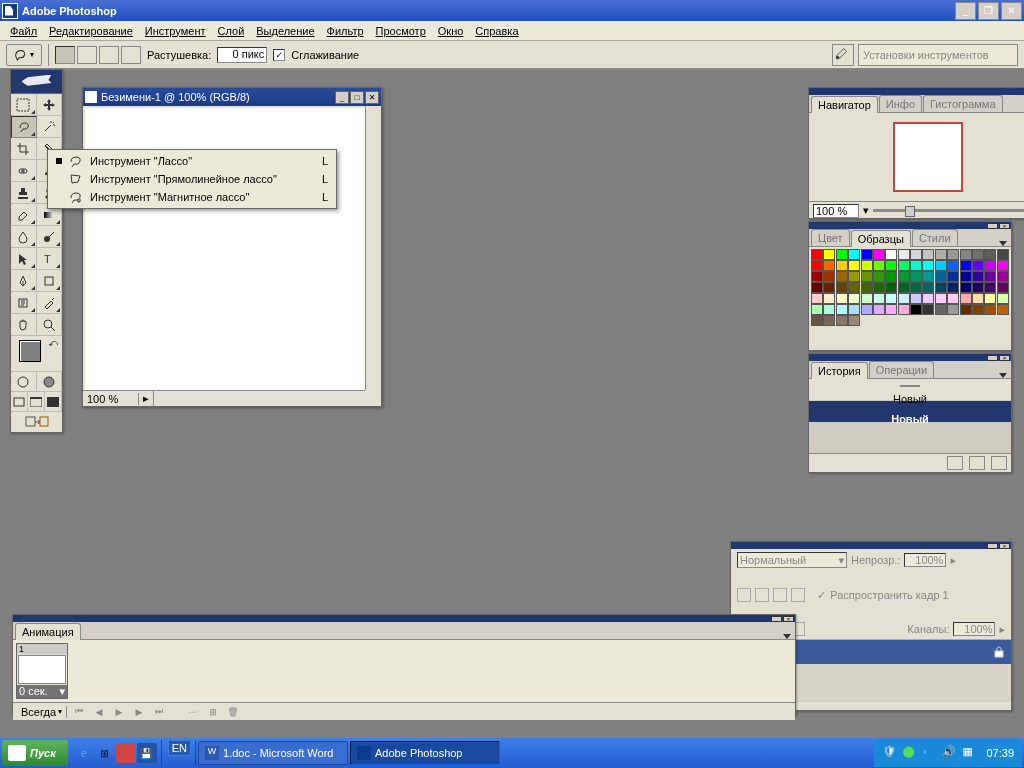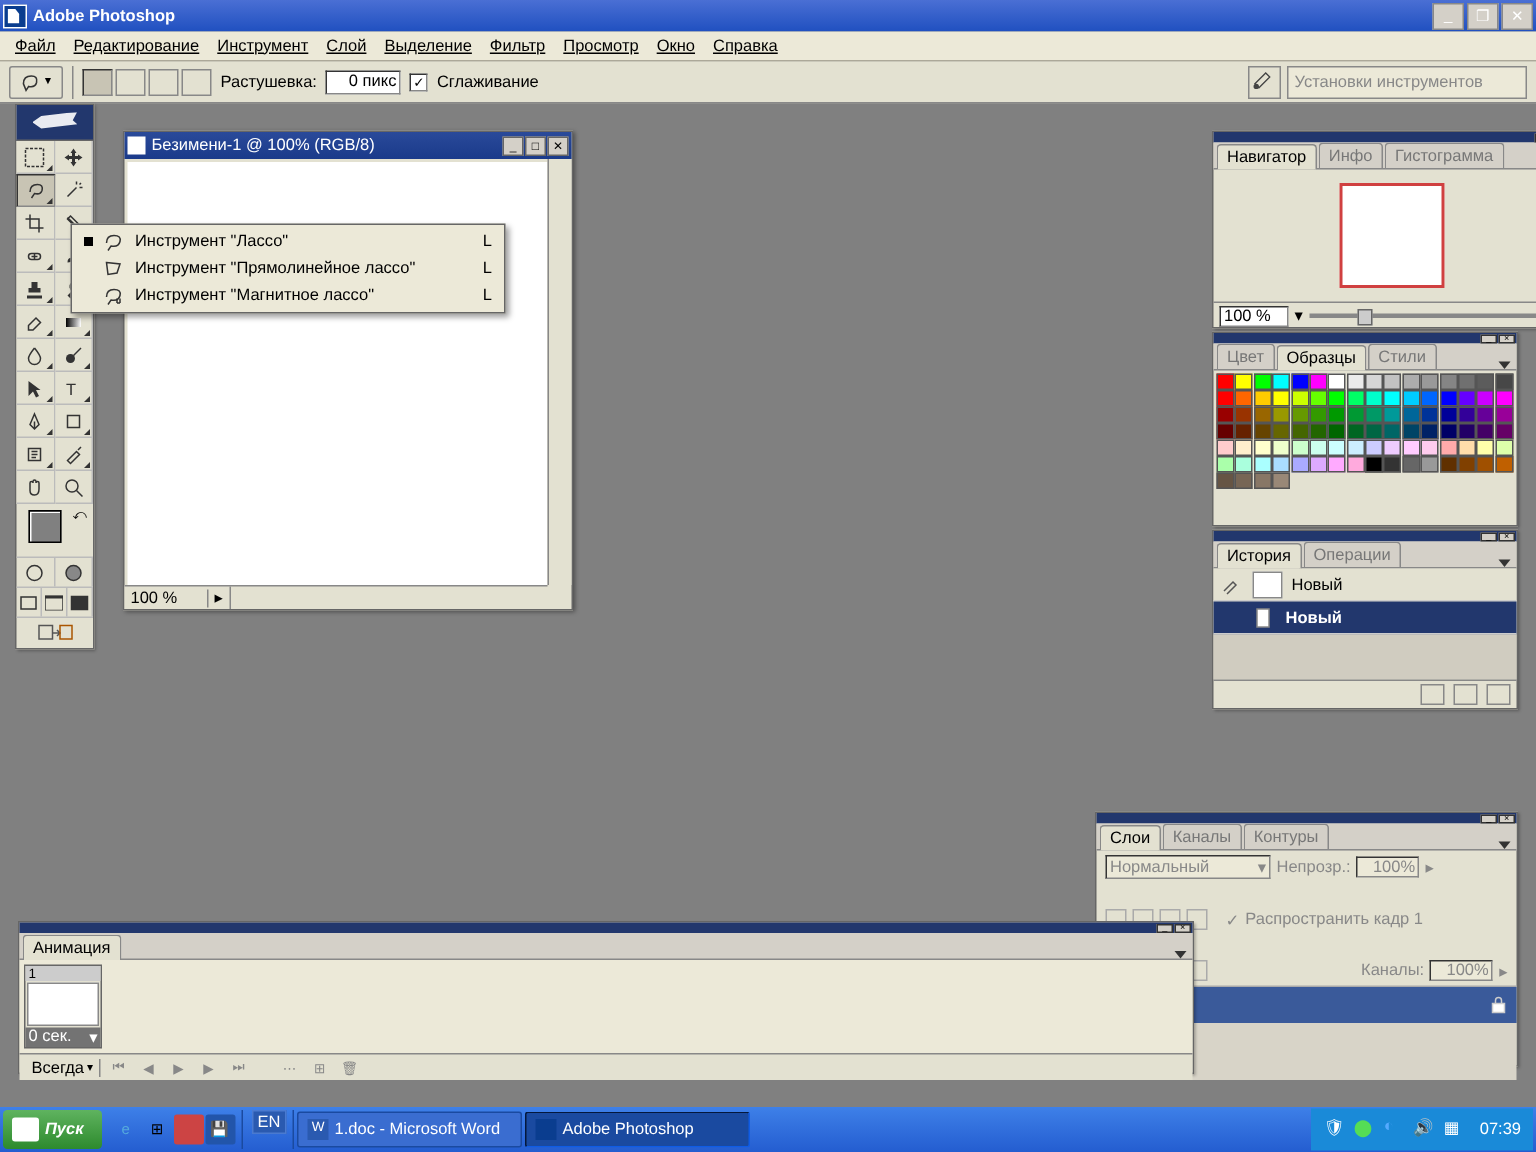--- a/index.html
+++ b/index.html
@@ -85,21 +85,21 @@
 .nav-footer .pct { width: 46px; border: 1px inset #888; background: #fff; padding: 0 2px; }
 .nav-slider { flex: 1; height: 3px; background: #888; position: relative; }
 .nav-slider::after { content: ''; position: absolute; left: 20%; top: -3px; width: 8px; height: 9px; background: #ccc; border: 1px solid #666; }
 
 .color-panel { left: 808px; top: 152px; width: 204px; height: 130px; }
 .swatch-grid { padding: 2px; display: grid; grid-template-columns: repeat(16, 1fr); gap: 0; }
 .sw { width: 12px; height: 11px; border: 1px solid #555; }
 
 .history-panel { left: 808px; top: 284px; width: 204px; height: 120px; }
 .hist-body { background: #e3e1d1; }
-.hist-row { height: 22px; display: flex; align-items: center; border-bottom: 1px solid #ccc; padding: 0 4px; gap: 6px; }
+.hist-row { height: 22px; display: flex; align-items: center; border-bottom: 1px solid #ccc; padding: 0 4px; gap: 6px; flex-direction: column; }
 .hist-row.sel { background: #22376d; color: #fff; }
 .hist-thumb { width: 20px; height: 18px; background: #fff; border: 1px solid #888; }
 .hist-footer { height: 18px; border-top: 1px solid #888; display: flex; align-items: center; justify-content: flex-end; gap: 6px; padding: 0 4px; }
 .hist-footer .hb { width: 16px; height: 14px; border: 1px solid #888; }
 
 .layers-panel { left: 730px; top: 472px; width: 282px; height: 170px; }
 .layers-opts { padding: 3px 6px; display: flex; flex-direction: column; gap: 20px; font-size: 10px; color: #888; border-bottom: 1px solid #aaa; }
 .layers-opts .row { display: flex; align-items: center; gap: 4px; }
 .layers-opts .sel { width: 110px; height: 16px; border: 1px inset #888; background: #ece9d8; padding: 0 2px; color: #888; display: flex; align-items: center; }
 .layers-opts .pctbox { width: 42px; height: 14px; border: 1px inset #888; background: #ece9d8; text-align: right; padding: 0 2px; }
@@ -594,26 +594,20 @@
       <div class="hb"></div>
       <div class="hb"></div>
     </div>
   </div>
 
   <div class="panel layers-panel">
     <div class="panel-titlebar">
         <div class="pb">_</div>
         <div class="pb">×</div>
       </div>
-    <div class="tabs">
-      <div class="tab active">Слои</div>
-      <div class="tab">Каналы</div>
-      <div class="tab">Контуры</div>
-      <div class="menu-tri"></div>
-    </div>
     <div class="layers-opts">
       <div class="row">
         <div class="sel">
             <span>Нормальный</span>
             <span style="margin-left:auto">▾</span>
           </div>
         <span>Непрозр.:</span>
         <div class="pctbox">100%</div>
           <span>▸</span>
       </div>

